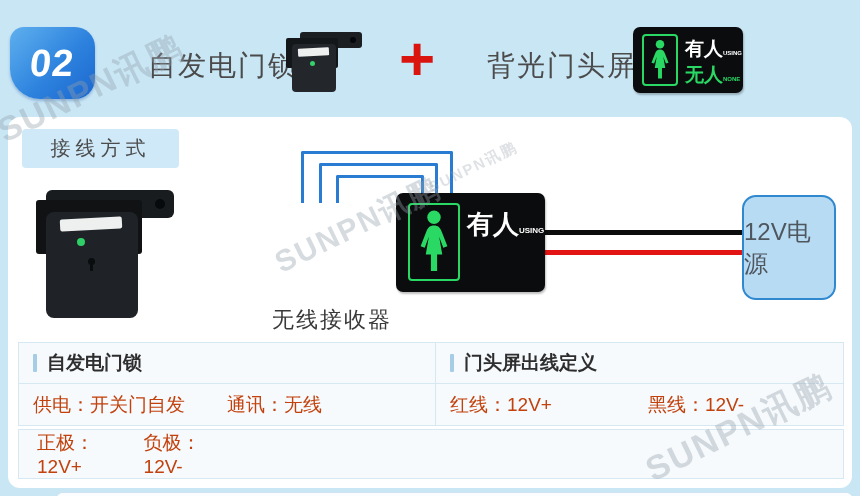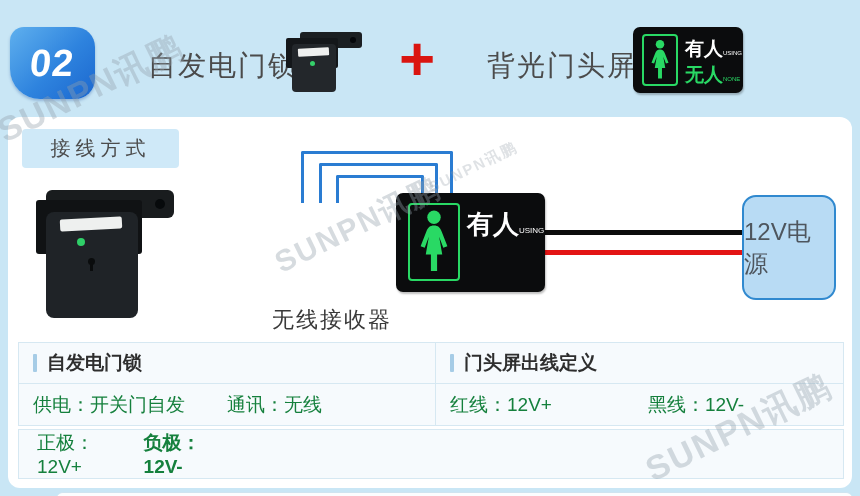--- a/index.html
+++ b/index.html
@@ -24,21 +24,21 @@
   .lockthumb .plate { position:absolute; left:0; top:6px; width:52px; height:30px; background:#14171a; border-radius:2px; }
   .lockthumb .box { position:absolute; left:6px; top:12px; width:44px; height:48px; background:#23272b; border-radius:4px; }
   .lockthumb .label { position:absolute; left:6px; top:4px; width:31px; height:8px; background:#eef0ef; border-radius:1px; transform:rotate(-3deg); }
   .lockthumb .led { position:absolute; left:18px; top:17px; width:5px; height:5px; background:#35d06a; border-radius:50%; }
 
   
   .sign { background:#0b0c0d; border-radius:7px; position:absolute; box-shadow:1px 2px 2px rgba(0,0,0,.25); }
   .sign .gbox { position:absolute; border:2px solid #29d964; border-radius:4px; display:flex; align-items:center; justify-content:center; }
   .sign .l1, .sign .l2 { position:absolute; font-weight:bold; white-space:nowrap; }
   .sign .l1 { color:#ffffff; } .sign .l2 { color:#29d964; }
-  .sign .sub { font-weight:normal; }
+  .sign .sub { font-weight:bold; }
   .signthumb { left:633px; top:27px; width:110px; height:66px; }
   .signthumb .gbox { left:9px; top:7px; width:36px; height:52px; }
   .signthumb .l1 { left:52px; top:9px; font-size:19px; }
   .signthumb .l2 { left:52px; top:35px; font-size:19px; }
   .signthumb .sub { font-size:6px; }
 
   
   .panel { position:absolute; left:8px; top:117px; width:844px; height:371px; background:#ffffff; border-radius:12px; }
   .chip { position:absolute; left:22px; top:129px; width:157px; height:39px; background:#cfe9f8; border-radius:4px;
     display:flex; align-items:center; justify-content:center; font-size:20px; color:#4c4c4c; letter-spacing:5px; }
@@ -85,26 +85,26 @@
 
   .power { position:absolute; left:742px; top:195px; width:94px; height:105px; background:#b8dbf4;
     border:2px solid #3089cf; border-radius:14px; display:flex; align-items:center; justify-content:center;
     font-size:24px; color:#4e565e; z-index:2; }
 
   
   .tblA { position:absolute; left:18px; top:342px; width:826px; border:1px solid #d6e8f2; background:#f6fafd;
     display:grid; grid-template-columns:417px 1fr; grid-template-rows:41px 41px; }
   .tblB { position:absolute; left:18px; top:429px; width:826px; height:50px; border:1px solid #d6e8f2; background:#f6fafd;
     display:grid; grid-template-columns:193px 1fr; }
-  .cell { display:flex; align-items:center; padding-left:14px; font-size:19px; color:#15803d; background:#f6fafd; }
+  .cell { display:flex; align-items:center; padding-left:14px; font-size:19px; color:#c2410c; background:#f6fafd; }
   .c-right { border-right:1px solid #d6e8f2; }
   .c-bottom { border-bottom:1px solid #d6e8f2; }
   .cell.title { font-weight:bold; color:#2e2e2e; }
   .bar { display:inline-block; width:4px; height:18px; background:#a6cce6; border-radius:1px; margin-right:10px; flex:0 0 auto; }
-  .gap42 { margin-left:42px; } .gap96 { margin-left:96px; } .gap34 { margin-left:34px;font-weight:bold; }
+  .gap42 { margin-left:42px; } .gap96 { margin-left:96px; } .gap34 { margin-left:34px; }
 
   
   .bottom-strip { position:absolute; left:57px; top:492px; width:795px; height:6px; background:#fcfdfe;
     border-top:1px solid #cfe4f0; border-radius:8px 8px 0 0; }
 
   
   .wm { position:absolute; font-size:32px; font-weight:bold; color:rgba(148,160,170,.38);
     transform:rotate(-26deg); letter-spacing:2px; pointer-events:none; white-space:nowrap; z-index:5; }
   .wm1 { left:-10px; top:66px; font-size:34px; }
   .wm2 { left:268px; top:205px; font-size:30px; }

